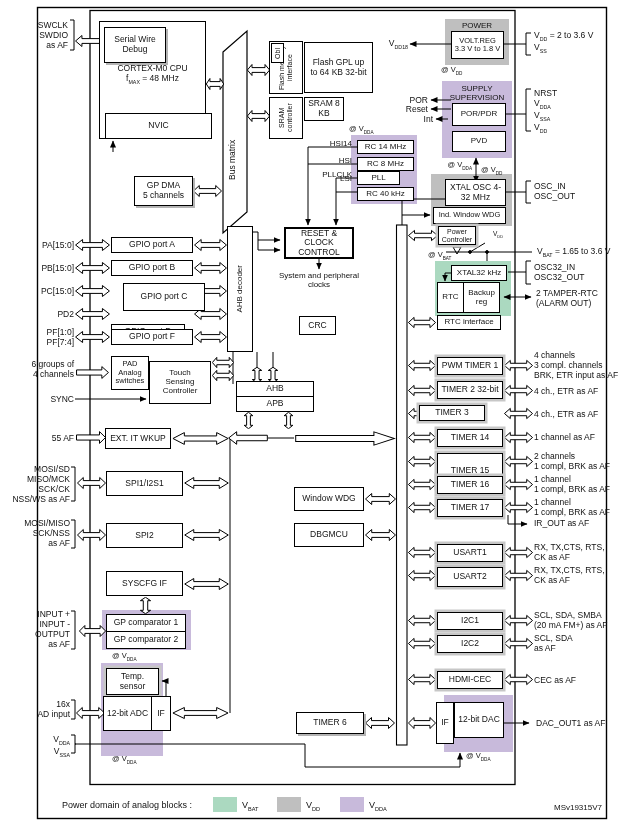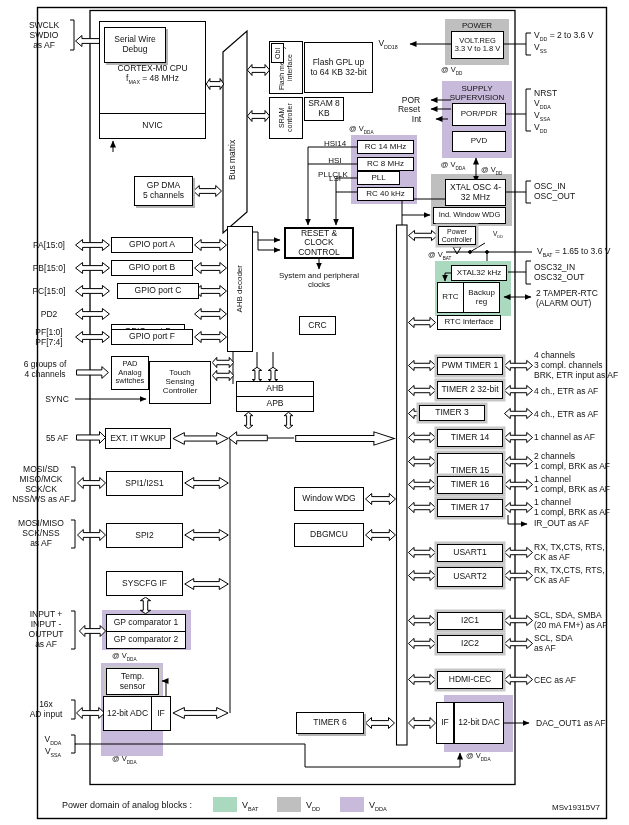--- a/index.html
+++ b/index.html
@@ -2,21 +2,21 @@
 <html><head>
 <meta charset="utf-8">
 <style>
 html,body{margin:0;padding:0;background:#fff}
 #c{position:relative;width:629px;height:825px;background:#fff;font-family:"Liberation Sans",sans-serif;color:#111;overflow:hidden}
 .bg{position:absolute;z-index:0}
 svg.layer{position:absolute;left:0;top:0;z-index:1}
 .box{position:absolute;z-index:2;background:#fff;border:1px solid #000;display:flex;align-items:center;justify-content:center;text-align:center;font-size:8.5px;line-height:1.12;padding:1px;box-sizing:border-box}
 .lbl{position:absolute;z-index:2;font-size:8.5px;line-height:1.18;white-space:nowrap}
 .ctr{text-align:center}
-.r{text-align:center}
+.r{text-align:right}
 .ln{display:block}
 .vt{writing-mode:vertical-rl;transform:rotate(180deg)}
 .shadow{box-shadow:2px 2px 0 #b4b4b4}
 .ring{box-shadow:0 0 0 2.5px #c7c7c7}
 .thick{border-width:2px}
 .f7{font-size:7px}.f75{font-size:7.5px}.f8{font-size:8px}.f9{font-size:9px}
 sub{font-size:0.62em}
 .sw{position:absolute;z-index:2;width:24px;height:15px}
 </style>
 </head>
@@ -183,21 +183,21 @@
 </svg>
 
 <div class="box" style="left:99px;top:21px;width:107px;height:118px"></div>
 <div class="box shadow" style="left:104px;top:27px;width:62px;height:36px">
       <span>Serial Wire Debug</span>
     </div>
 <div class="lbl ctr" style="left:100px;top:63px;width:105px">
   <span class="ln">CORTEX-M0 CPU</span>
   <span class="ln">f<sub>MAX</sub> = 48 MHz</span>
 </div>
-<div class="box" style="left:99px;top:113px;width:107px;height:26px">
+<div class="box" style="left:105px;top:113px;width:107px;height:26px">
       <span>NVIC</span>
     </div>
 <div class="box shadow" style="left:134px;top:176px;width:59px;height:30px">
   <span>
         <span class="ln">GP DMA</span>
         <span class="ln">5 channels</span>
       </span>
 </div>
 <div class="lbl vt" style="left:227px;top:90px;height:90px">Bus matrix</div>
 
@@ -293,21 +293,21 @@
 <div class="box f8" style="left:437px;top:315px;width:64px;height:15px">
       <span>RTC interface</span>
     </div>
 
 <div class="box" style="left:111px;top:237px;width:82px;height:16px">
       <span>GPIO port A</span>
     </div>
 <div class="box" style="left:111px;top:260px;width:82px;height:16px">
       <span>GPIO port B</span>
     </div>
-<div class="box" style="left:117px;top:283px;width:82px;height:16px">
+<div class="box" style="left:123px;top:283px;width:82px;height:28px">
       <span>GPIO port C</span>
     </div>
 <div class="box" style="left:111px;top:324px;width:74px;height:16px">
       <span>GPIO port D</span>
     </div>
 <div class="box" style="left:111px;top:329px;width:82px;height:16px">
       <span>GPIO port F</span>
     </div>
 <div class="box" style="left:227px;top:226px;width:26px;height:126px">
       <span class="vt f8">AHB decoder</span>
@@ -404,21 +404,21 @@
 <div class="box ring" style="left:437px;top:635px;width:66px;height:18px">
       <span>I2C2</span>
     </div>
 <div class="box ring" style="left:437px;top:671px;width:66px;height:18px">
       <span>HDMI-CEC</span>
     </div>
 
 <div class="box" style="left:436px;top:702px;width:18px;height:42px">
       <span>IF</span>
     </div>
-<div class="box" style="left:454px;top:702px;width:50px;height:42px">
+<div class="box" style="left:454px;top:702px;width:50px;height:36px">
       <span>12-bit  DAC</span>
     </div>
 <div class="lbl f75" style="left:466px;top:752px">@ V<sub>DDA</sub></div>
 
 <div class="lbl r" style="left:20px;top:20px;width:48px">
   <span class="ln">SWCLK</span>
   <span class="ln">SWDIO</span>
   <span class="ln">as AF</span>
 </div>
 <div class="lbl r" style="left:24px;top:240px;width:50px">PA[15:0]</div>

